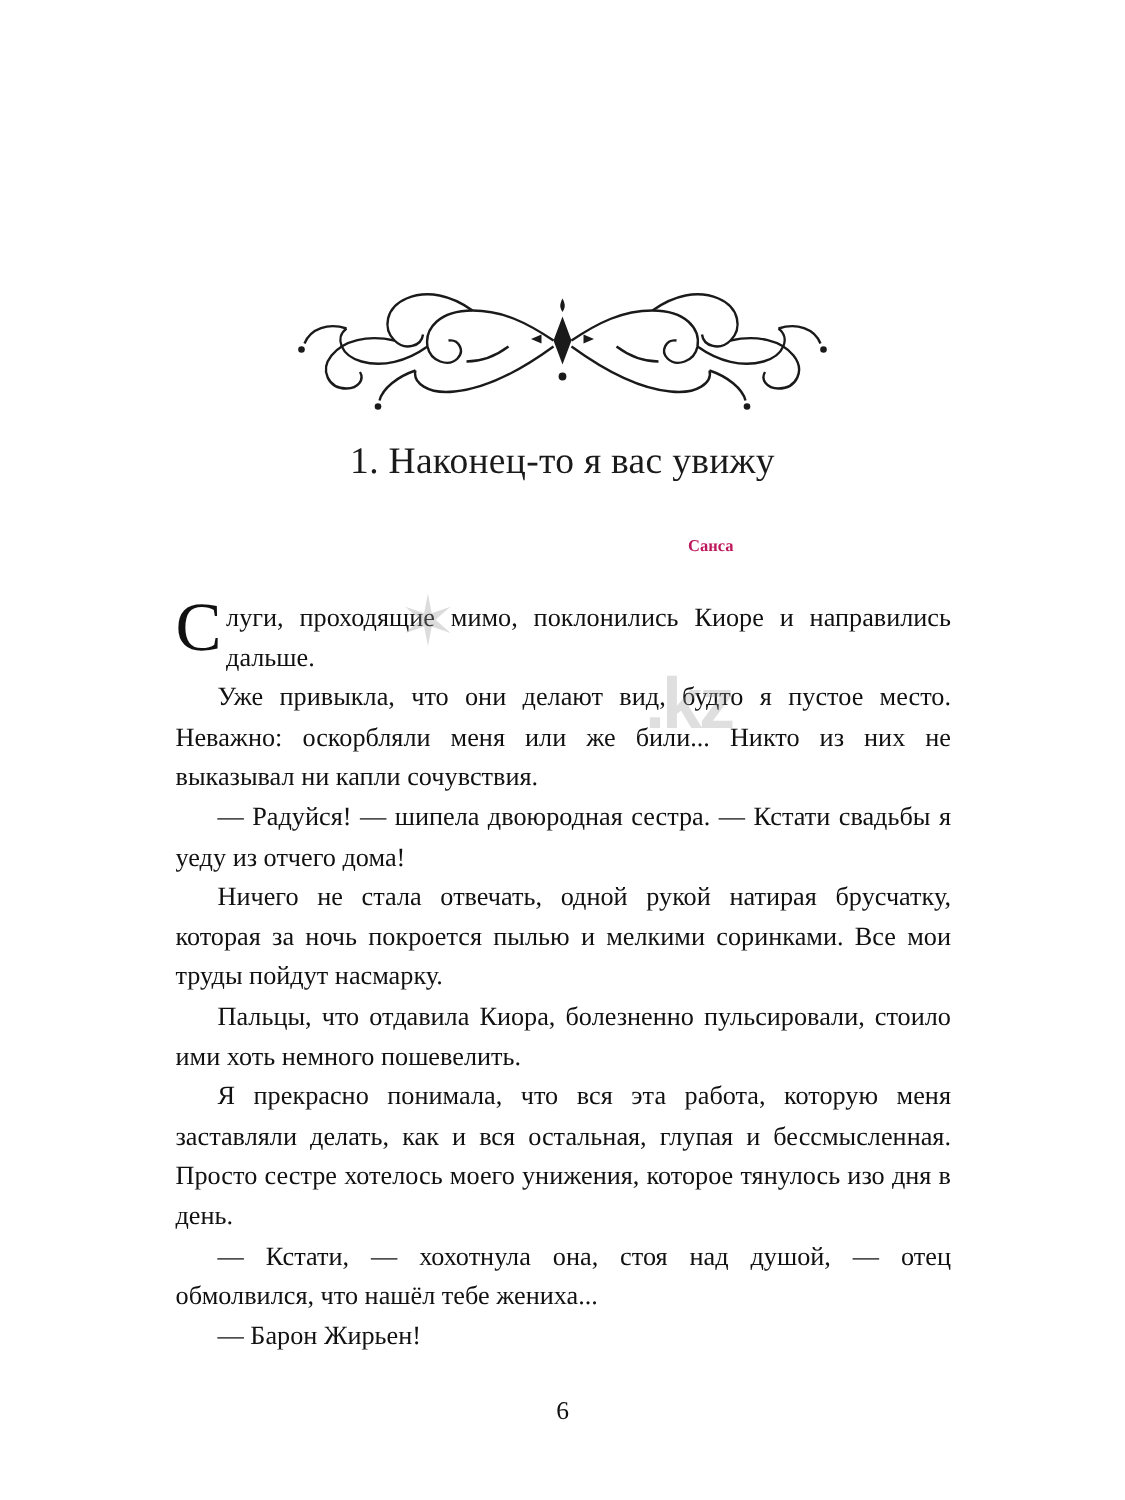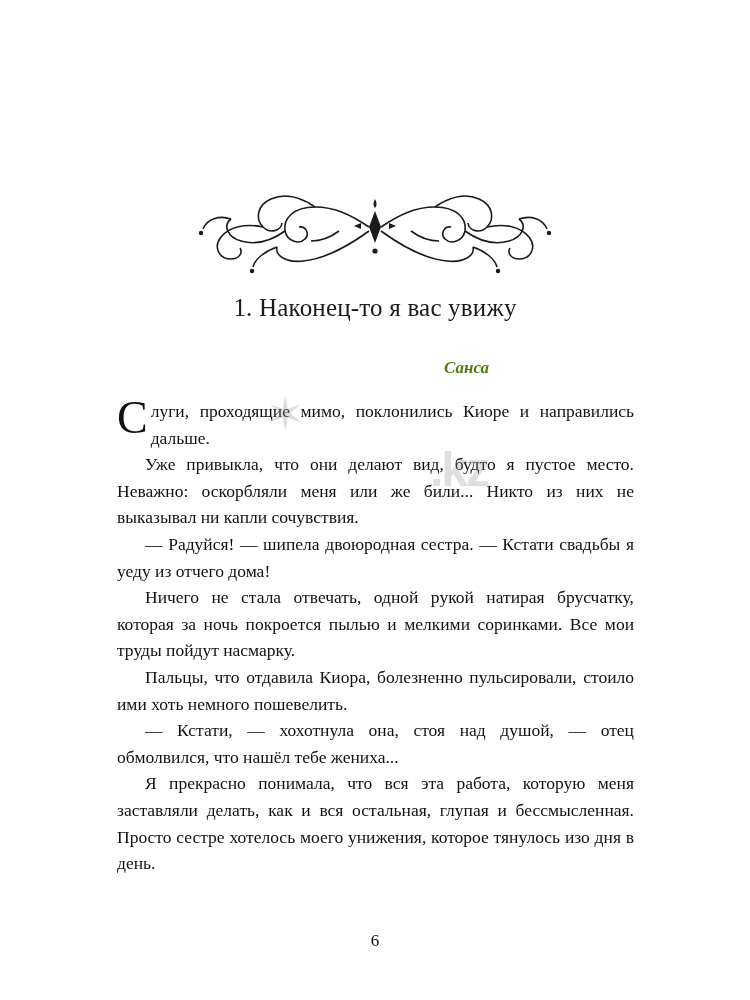--- a/index.html
+++ b/index.html
@@ -51,24 +51,23 @@
     color: #1a1a1a;
     font-weight: 400;
   }
 
   
   .byline {
     position: absolute;
     right: 117px;
     top: 342px;
     font-family: "Liberation Serif", serif;
-    font-style: italic;
     font-weight: bold;
-    font-size: 17px;
-    color: #4d7c0f;
+    font-size: 11px;
+    color: #be185d;
   }
 
   
   .body-text {
     position: absolute;
     left: 117px;
     top: 382px;
     width: 517px;
     font-size: 17.5px;
     line-height: 1.52;
@@ -183,22 +182,23 @@
   <div class="chapter-title">1. Наконец-то я вас увижу</div>
 
   <div class="byline">Санса</div>
 
   <div class="body-text">
     <p class="first"><span class="dropcap">С</span><span>луги, проходящие мимо, поклонились Киоре и направились дальше.</span></p>
     <p>Уже привыкла, что они делают вид, будто я пустое место. Неважно: оскорбляли меня или же били... Никто из них не выказывал ни капли сочувствия.</p>
     <p>— Радуйся! — шипела двоюродная сестра. — Кстати свадьбы я уеду из отчего дома!</p>
     <p>Ничего не стала отвечать, одной рукой натирая брусчатку, которая за ночь покроется пылью и мелкими соринками. Все мои труды пойдут насмарку.</p>
     <p>Пальцы, что отдавила Киора, болезненно пульсировали, стоило ими хоть немного пошевелить.</p>
+    <p>Я прекрасно понимала, что вся эта работа, которую меня заставляли делать, как и вся остальная, глупая и бессмысленная. Просто сестре хотелось моего унижения, которое тянулось изо дня в день.</p>
     <p>— Кстати, — хохотнула она, стоя над душой, — отец обмолвился, что нашёл тебе жениха...</p>
-    <p>Я прекрасно понимала, что вся эта работа, которую меня заставляли делать, как и вся остальная, глупая и бессмысленная. Просто сестре хотелось моего унижения, которое тянулось изо дня в день.</p>
+    <p>— Барон Жирьен!</p>
   </div>
 
   <div class="watermark">
     <div class="wm-kz">.kz</div>
     <div class="wm-star">✶</div>
   </div>
 
   <div class="page-number">6</div>
 
 </div>

